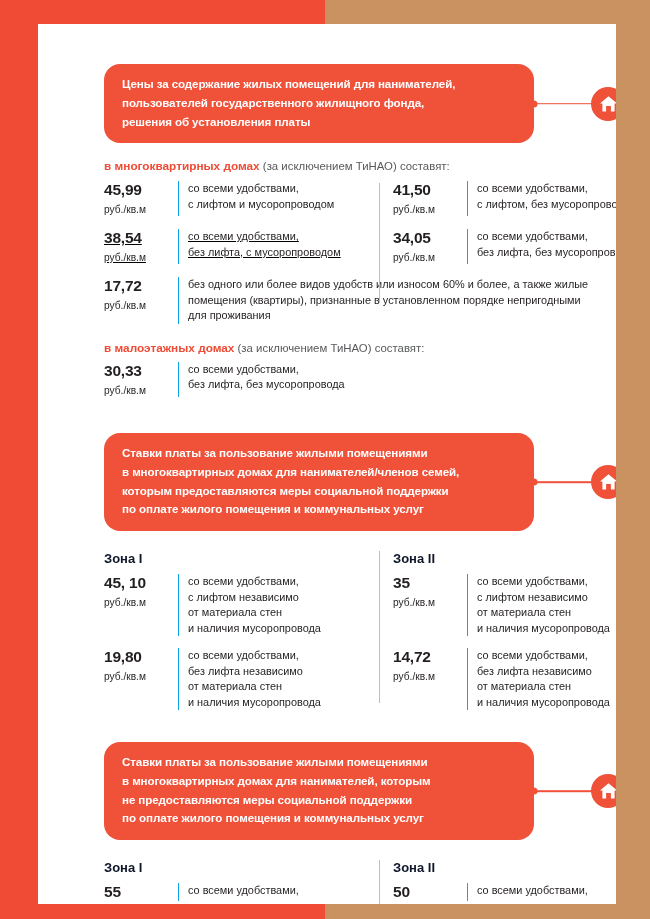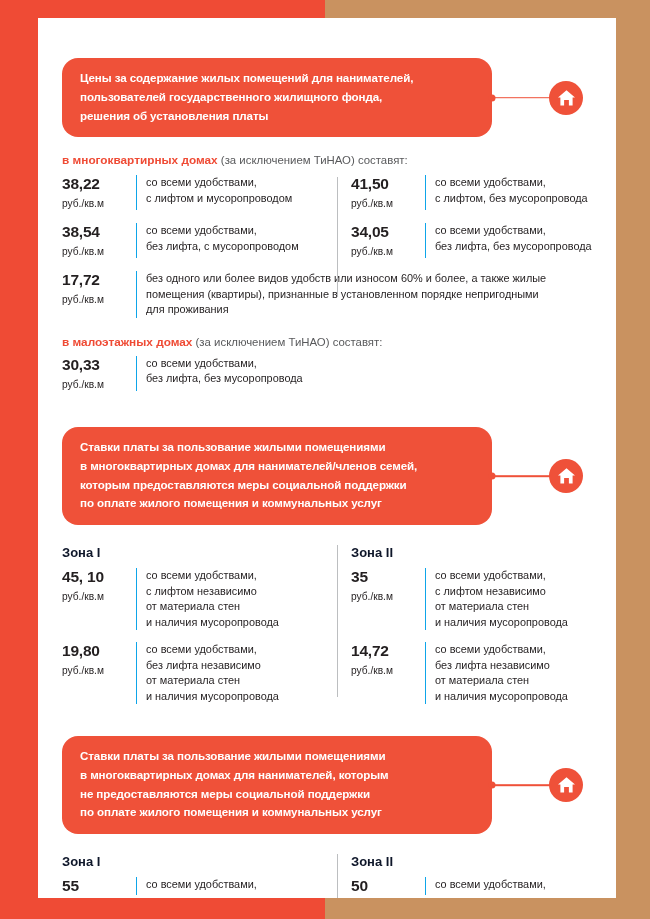--- a/index.html
+++ b/index.html
@@ -29,26 +29,27 @@
   }
   .bg-right {
     position: absolute;
     left: 325px; top: 0;
     width: 325px; height: 919px;
     background: #c99260;
   }
   .sheet {
     position: absolute;
     left: 38px;
-    top: 18px;
+    top: 24px;
     width: 578px;
     height: 880px;
     background: #ffffff;
     box-sizing: border-box;
     overflow: hidden;
+    padding-left: 42px;
   }
 
   
   .banner-block {
     position: relative;
     margin: 0 0 0 24px;
   }
   .banner {
     position: relative;
     display: inline-block;
@@ -197,29 +198,29 @@
       <span class="hl">в многоквартирных домах</span>
       <span>(за исключением ТиНАО) составят:</span>
     </div>
 
     <div class="cols" style="margin-top:8px;position:relative;">
       <div class="mid-divider" style="left:275px;top:2px;height:120px;"></div>
 
       <div class="col left">
         <div class="rate-row">
           <div class="rate-price">
-            <div class="price-num">38,22</div>
+            <div class="price-num">45,99</div>
             <div class="price-unit">руб./кв.м</div>
           </div>
           <div class="rate-desc">
             <span>со всеми удобствами,</span>
             <span>с лифтом и мусоропроводом</span>
           </div>
         </div>
-        <div class="rate-row" style="margin-top:13px;">
+        <div class="rate-row" style="margin-top:13px;text-decoration:underline;">
           <div class="rate-price">
             <div class="price-num">38,54</div>
             <div class="price-unit">руб./кв.м</div>
           </div>
           <div class="rate-desc">
             <span>со всеми удобствами,</span>
             <span>без лифта, с мусоропроводом</span>
           </div>
         </div>
       </div>

